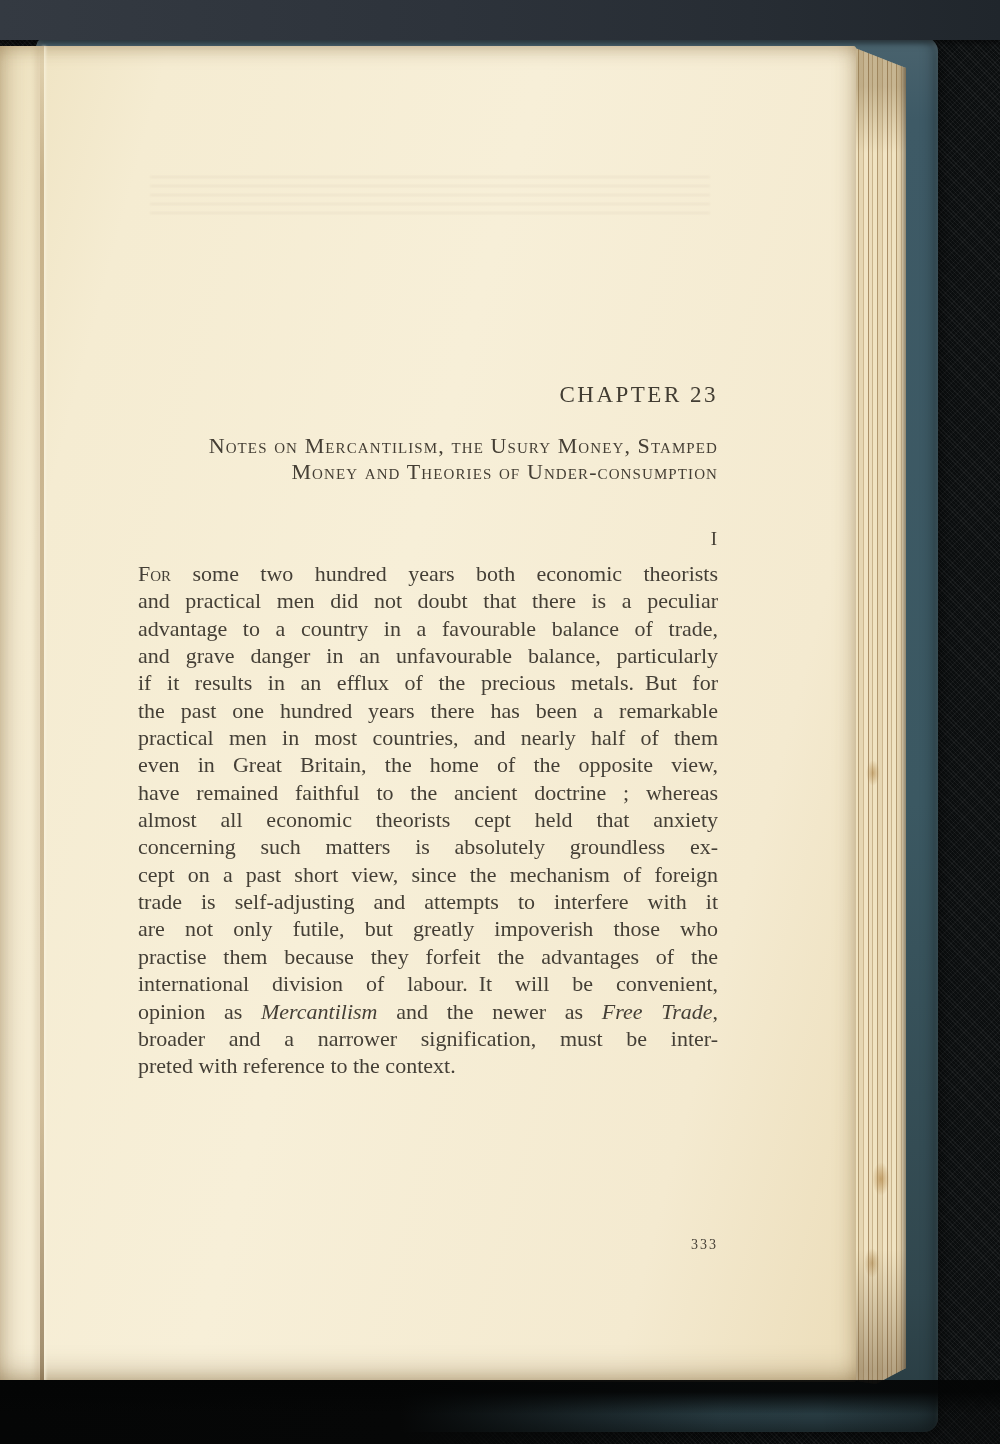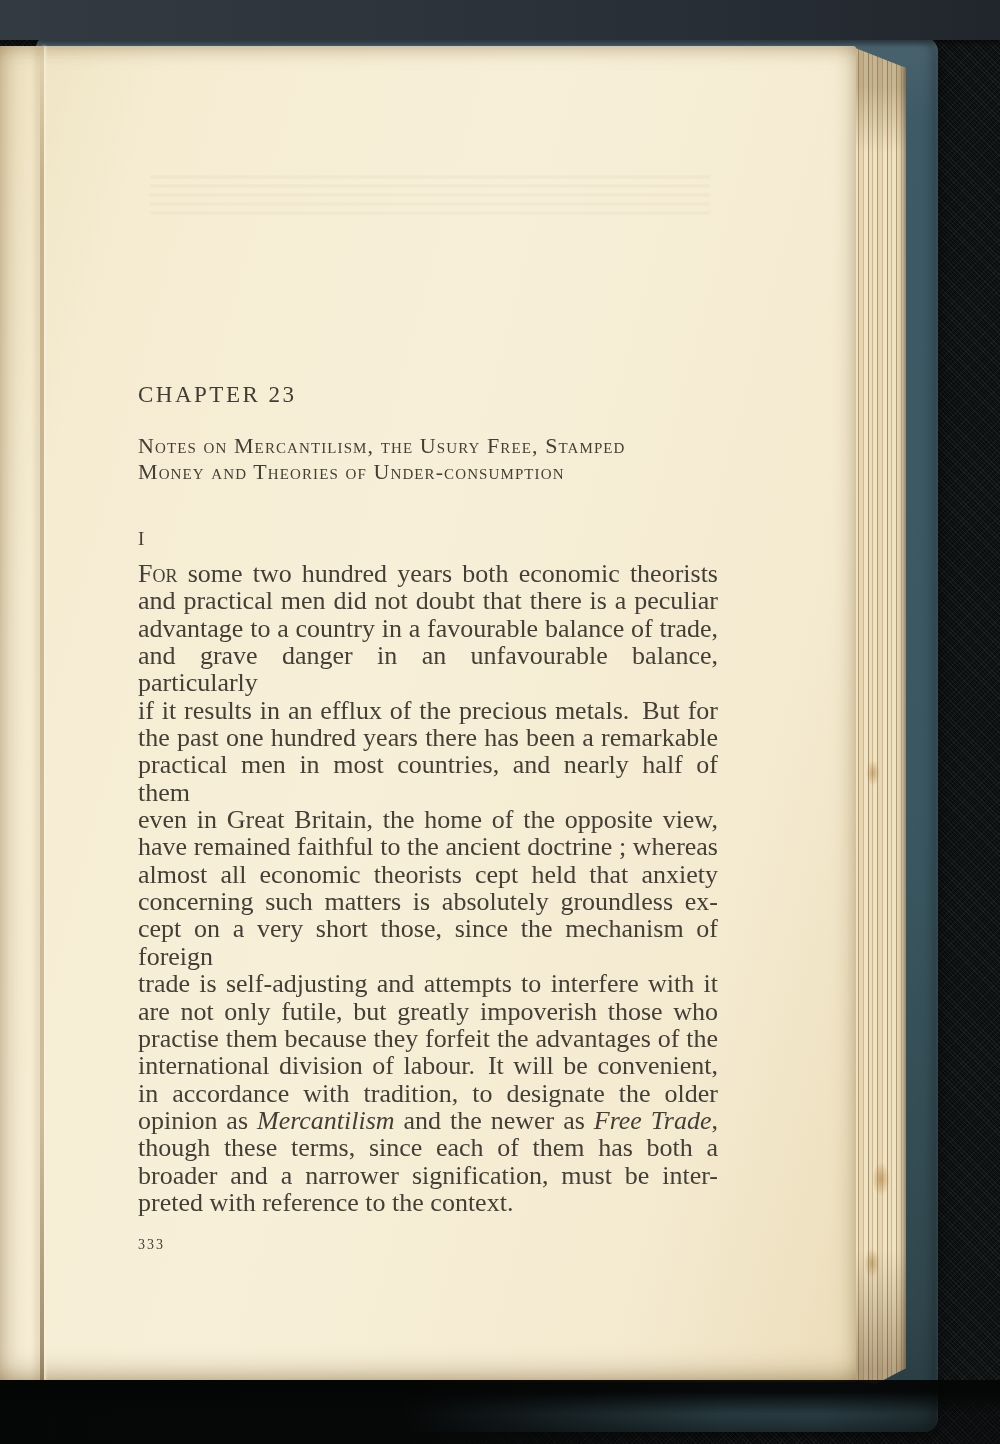--- a/index.html
+++ b/index.html
@@ -70,28 +70,28 @@
     box-shadow:2px 0 3px rgba(255,252,235,.6), -3px 0 6px rgba(140,110,65,.3);
   }
   .show-through{
     position:absolute;left:150px;top:128px;width:560px;height:40px;
     background:
       repeating-linear-gradient(0deg, rgba(120,100,70,.07) 0 2px, rgba(120,100,70,0) 2px 9px);
     filter:blur(1px);
   }
   
   .page-content{position:absolute;inset:0;color:#453f35;}
-  .centered{position:absolute;left:138px;width:580px;text-align:left;}
+  .centered{position:absolute;left:138px;width:580px;text-align:right;}
   .chapter-heading{top:336px;font-size:23px;letter-spacing:2.5px;color:#423d33;}
   .chapter-title{top:387px;font-size:22px;line-height:25.5px;font-variant:small-caps;letter-spacing:1.1px;color:#443e34;}
   .section-numeral{top:482px;font-size:19px;letter-spacing:1px;}
   .page-number{top:1191px;font-size:14px;letter-spacing:2px;}
   .body-text{
     position:absolute;left:138px;top:514px;width:580px;
-    font-size:26px;line-height:27.35px;color:#443f36;
+    font-size:22px;line-height:27.35px;color:#443f36;
   }
   .line{text-align:justify;text-align-last:justify;}
   .line.last{text-align-last:left;}
   .line.indent{padding-left:40px;}
   .sc{font-variant:small-caps;}
   i{font-style:italic;}
 </style>
 </head>
 <body>
 
@@ -104,45 +104,43 @@
   <div class="foxing-spot fox1"></div>
   <div class="foxing-spot fox2"></div>
   <div class="foxing-spot fox3"></div>
 
   <div class="page">
     <div class="gutter-crease"></div>
     <div class="show-through"></div>
     <div class="page-content">
       <div class="centered chapter-heading">CHAPTER 23</div>
       <div class="centered chapter-title">
-        <div>Notes on Mercantilism, the Usury Free, Stamped</div>
+        <div>Notes on Mercantilism, the Usury Money, Stamped</div>
         <div>Money and Theories of Under-consumption</div>
       </div>
       <div class="centered section-numeral">I</div>
       <div class="body-text">
           <div>
             <div class="line">F<span class="sc">or</span> some two hundred years both economic theorists</div>
             <div class="line">and practical men did not doubt that there is a peculiar</div>
             <div class="line">advantage to a country in a favourable balance of trade,</div>
             <div class="line">and grave danger in an unfavourable balance, particularly</div>
             <div class="line">if it results in an efflux of the precious metals. But for</div>
             <div class="line">the past one hundred years there has been a remarkable</div>
             <div class="line">practical men in most countries, and nearly half of them</div>
             <div class="line">even in Great Britain, the home of the opposite view,</div>
             <div class="line">have remained faithful to the ancient doctrine ; whereas</div>
             <div class="line">almost all economic theorists cept held that anxiety</div>
             <div class="line">concerning such matters is absolutely groundless ex-</div>
-            <div class="line">cept on a very short those, since the mechanism of foreign</div>
+            <div class="line">cept on a past short view, since the mechanism of foreign</div>
             <div class="line">trade is self-adjusting and attempts to interfere with it</div>
             <div class="line">are not only futile, but greatly impoverish those who</div>
             <div class="line">practise them because they forfeit the advantages of the</div>
             <div class="line">international division of labour. It will be convenient,</div>
-            <div class="line">in accordance with tradition, to designate the older</div>
             <div class="line">opinion as <i>Mercantilism</i> and the newer as <i>Free Trade</i>,</div>
-            <div class="line">though these terms, since each of them has both a</div>
             <div class="line">broader and a narrower signification, must be inter-</div>
             <div class="line last">preted with reference to the context.</div>
           </div>
         </div>
       <div class="centered page-number">333</div>
     </div>
   </div>
 
   <div class="bottom-shade"></div>
 </div>

